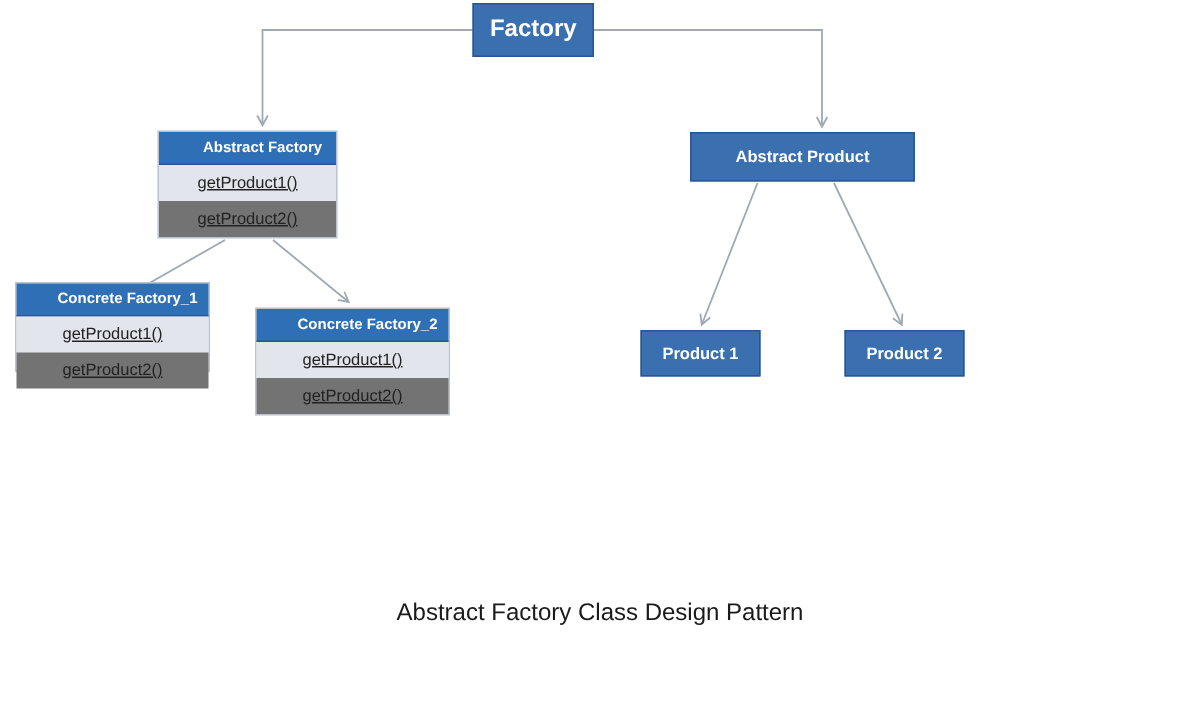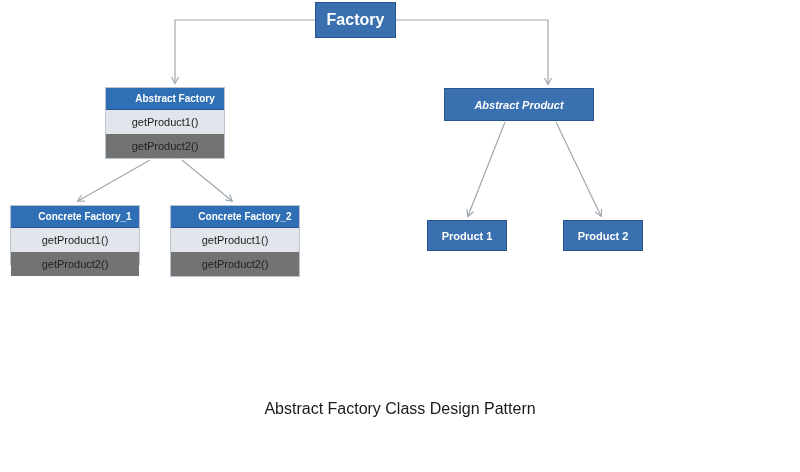--- a/index.html
+++ b/index.html
@@ -62,47 +62,47 @@
     box-sizing: border-box;
     padding-left: 20px;
   }
   .class-row {
     display: flex;
     align-items: center;
     justify-content: center;
     text-align: center;
     color: #222222;
     box-sizing: border-box;
+    text-decoration: underline;
   }
   .row-a { background: #e2e6ec; }
   .row-b { background: #737373; }
 
   
   #client {
     left: 315px; top: 2px;
     width: 81px; height: 36px;
     font-size: 16px;
   }
 
   #abstract-factory {
     left: 105px; top: 87px;
     width: 120px; height: 72px;
   }
   #abstract-factory .class-header { height: 22px; font-size: 10px; }
   #abstract-factory .class-row { height: 24px; font-size: 11px; }
 
   #abstract-product {
-    left: 444px; top: 88px;
+    left: 460px; top: 88px;
     width: 150px; height: 33px;
     font-size: 11px;
-    font-style: italic;
   }
 
   #concrete-factory-1 {
-    left: 10px; top: 205px;
+    left: 10px; top: 188px;
     width: 130px; height: 60px;
   }
   #concrete-factory-1 .class-header { height: 22px; font-size: 10px; }
   #concrete-factory-1 .class-row { height: 24px; font-size: 11px; }
 
   #concrete-factory-2 {
     left: 170px; top: 205px;
     width: 130px; height: 72px;
   }
   #concrete-factory-2 .class-header { height: 22px; font-size: 10px; }

